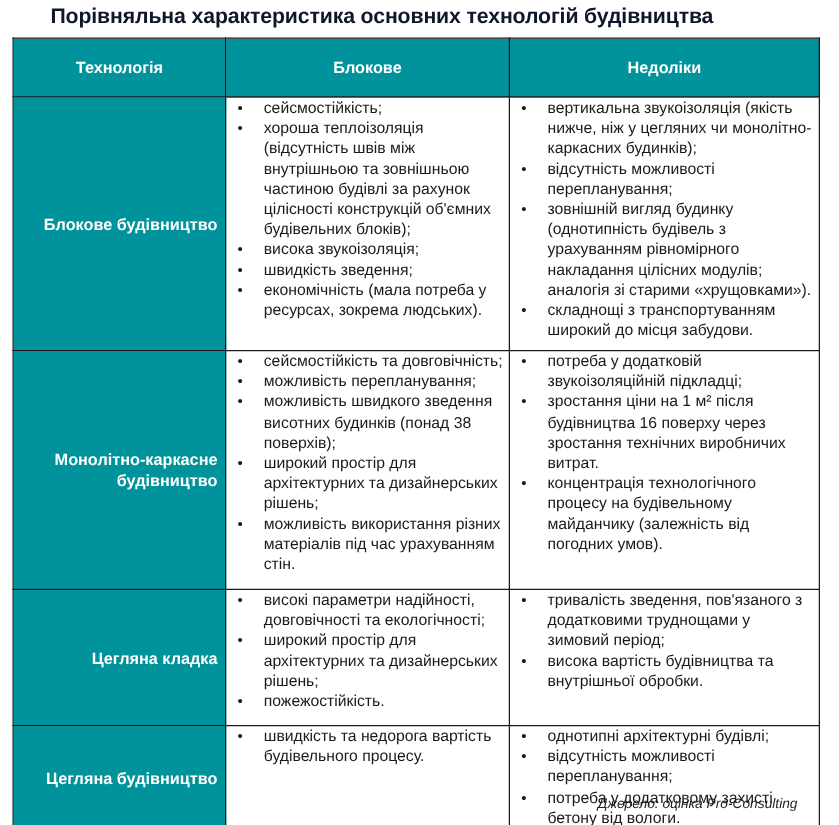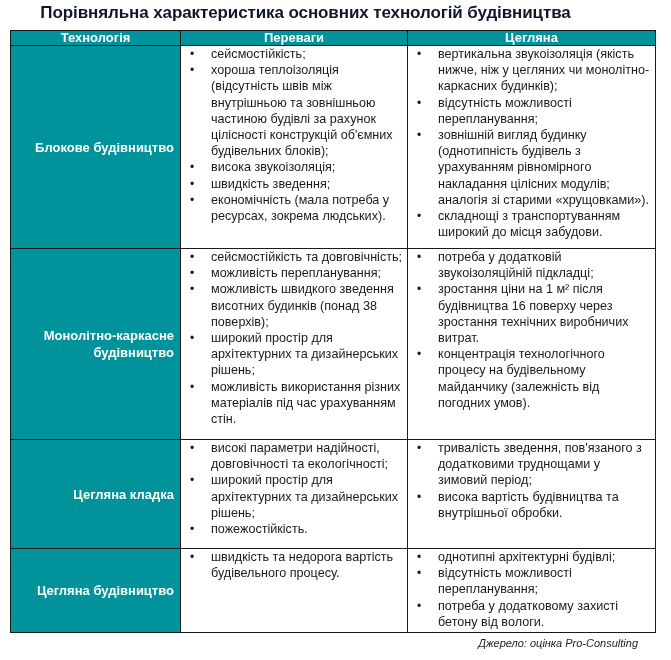--- a/index.html
+++ b/index.html
@@ -4,21 +4,21 @@
 <style>
   html, body { margin: 0; padding: 0; background: #ffffff; }
   body { width: 671px; height: 660px; position: relative; overflow: hidden;
          font-family: "Liberation Sans", sans-serif; color: #1a1a1a; }
   .title { position: absolute; left: 0; top: 3px; width: 611px; text-align: center;
            font-size: 17px; font-weight: bold; color: #0f172a; letter-spacing: -0.1px; }
   table.cmp { position: absolute; left: 10px; top: 30px; width: 645px;
               border-collapse: collapse; table-layout: fixed; }
   table.cmp th, table.cmp td { border: 1px solid #1a1a1a; }
   table.cmp th { background: #00939c; color: #ffffff; font-size: 13px; font-weight: bold;
-                 height: 14px; padding: 0; line-height: 14px; text-align: center; }
+                 height: 14px; padding: 16px; line-height: 14px; text-align: center; }
   td.tech { background: #00939c; color: #ffffff; font-weight: bold; font-size: 13px;
             text-align: right; vertical-align: middle; padding: 0 6px; line-height: 17px; }
   td.list { vertical-align: top; padding: 0 4px 2px 4px; font-size: 12.6px; line-height: 16.2px; }
   ul { list-style: none; margin: 0; padding: 0; }
   li { position: relative; padding-left: 26px; }
   li .bullet { position: absolute; left: 5px; top: 0; font-size: 12px; }
   .source { position: absolute; right: 33px; top: 637px; font-size: 11px; font-style: italic; color: #222; }
   col.c1 { width: 170px; } col.c2 { width: 227px; } col.c3 { width: 248px; }
 </style>
 </head>
@@ -28,22 +28,22 @@
 
 <table class="cmp">
   <colgroup>
       <col class="c1">
       <col class="c2">
       <col class="c3">
     </colgroup>
   <thead>
     <tr>
       <th>Технологія</th>
-      <th>Переваги</th>
-      <th>Цегляна</th>
+      <th>Блокове</th>
+      <th>Недоліки</th>
     </tr>
   </thead>
   <tbody id="tbody">
       <tr style="height: 203px;">
         <td class="tech">Блокове будівництво</td>
         <td class="list">
           <ul>
             <li><span class="bullet">•</span><span>сейсмостійкість;</span></li>
             <li><span class="bullet">•</span><span>хороша теплоізоляція (відсутність швів між внутрішньою та зовнішньою частиною будівлі за рахунок цілісності конструкцій об'ємних будівельних блоків);</span></li>
             <li><span class="bullet">•</span><span>висока звукоізоляція;</span></li>

